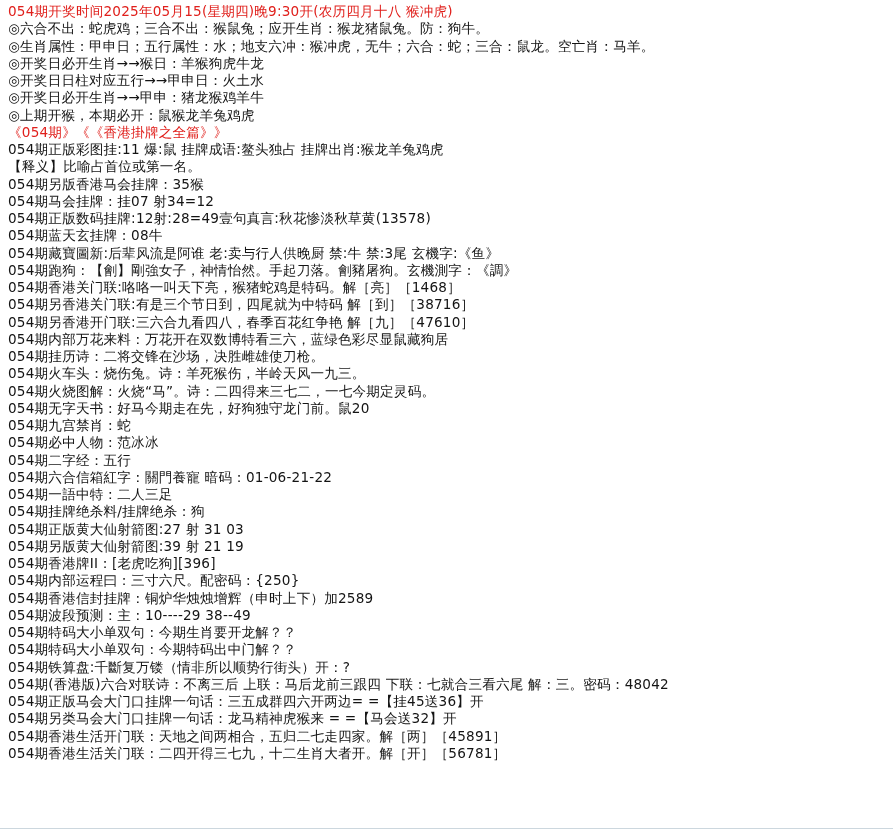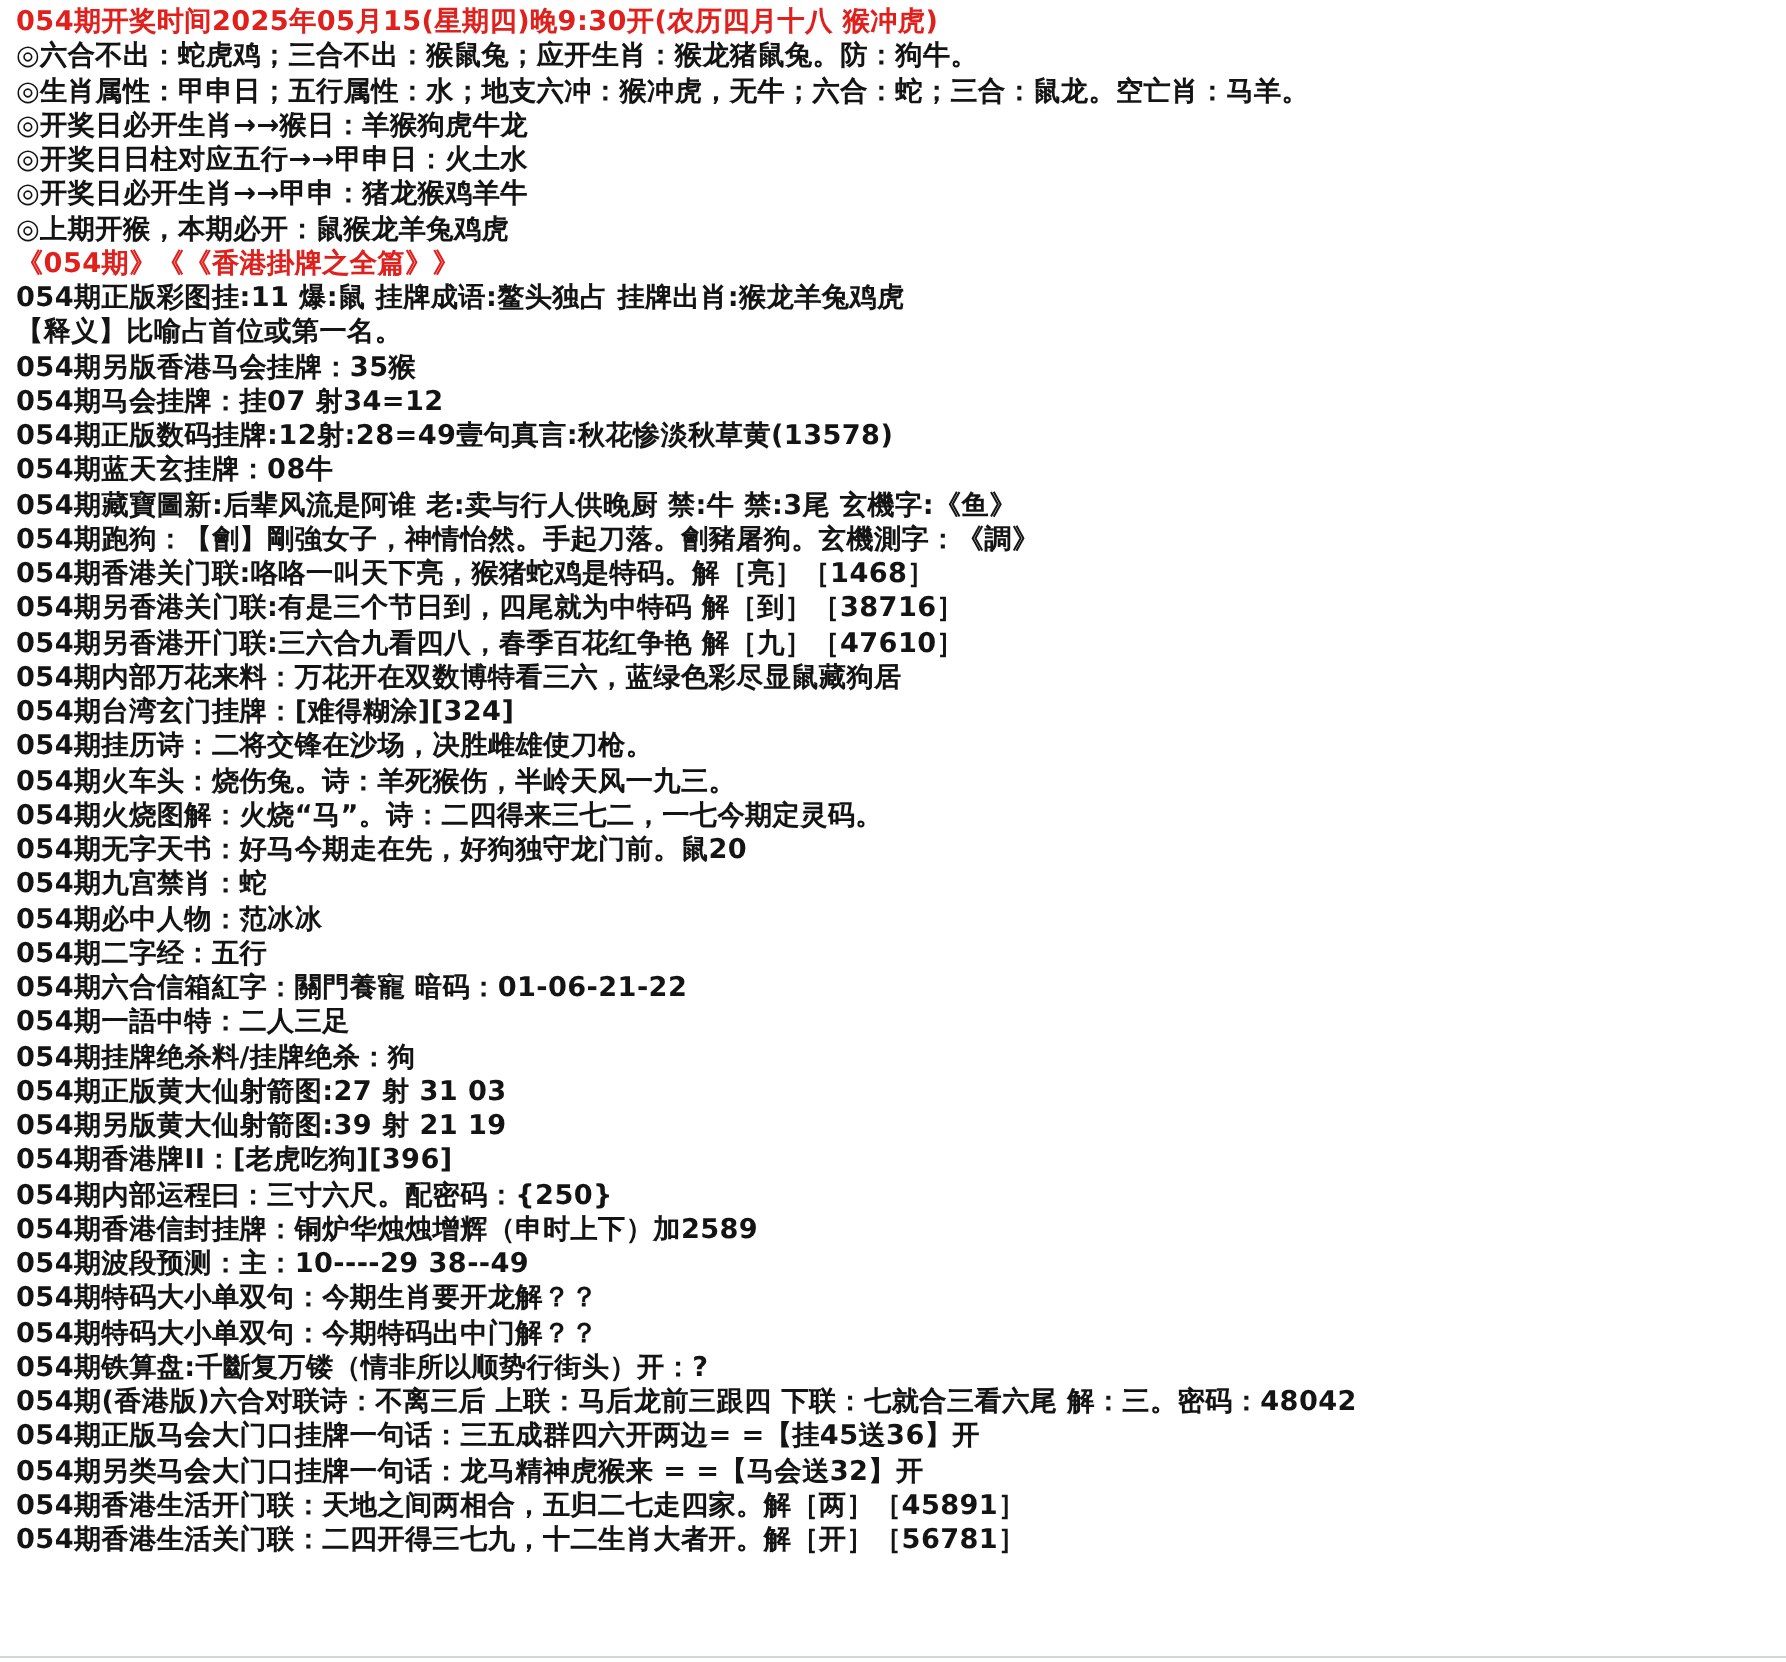--- a/index.html
+++ b/index.html
@@ -4,21 +4,21 @@
 <style>
   html,body { margin:0; padding:0; background:#ffffff; }
   .page {
     position:relative;
     width:893px; height:831px;
     background:#ffffff;
     box-sizing:border-box;
     padding:3px 4px 0 8px;
     overflow:hidden;
     font-family:"DejaVu Sans","Liberation Sans",sans-serif;
-    font-weight:700;
+    font-weight:400;
     font-size:13.6px;
     color:#141414;
   }
   .line {
     height:17.25px;
     line-height:17.25px;
     white-space:nowrap;
     letter-spacing:0.2px;
     overflow:hidden;
   }
@@ -48,21 +48,20 @@
       <div class="line">054期另版香港马会挂牌：35猴</div>
       <div class="line">054期马会挂牌：挂07 射34=12</div>
       <div class="line">054期正版数码挂牌:12射:28=49壹句真言:秋花惨淡秋草黄(13578)</div>
       <div class="line">054期蓝天玄挂牌：08牛</div>
       <div class="line">054期藏寶圖新:后辈风流是阿谁 老:卖与行人供晚厨 禁:牛 禁:3尾 玄機字:《鱼》</div>
       <div class="line">054期跑狗：【劊】剛強女子，神情怡然。手起刀落。劊豬屠狗。玄機測字：《調》</div>
       <div class="line">054期香港关门联:咯咯一叫天下亮，猴猪蛇鸡是特码。解［亮］［1468］</div>
       <div class="line">054期另香港关门联:有是三个节日到，四尾就为中特码 解［到］［38716］</div>
       <div class="line">054期另香港开门联:三六合九看四八，春季百花红争艳 解［九］［47610］</div>
       <div class="line">054期内部万花来料：万花开在双数博特看三六，蓝绿色彩尽显鼠藏狗居</div>
-      <div class="line">054期台湾玄门挂牌：[难得糊涂][324]</div>
       <div class="line">054期挂历诗：二将交锋在沙场，决胜雌雄使刀枪。</div>
       <div class="line">054期火车头：烧伤兔。诗：羊死猴伤，半岭天风一九三。</div>
       <div class="line">054期火烧图解：火烧“马”。诗：二四得来三七二，一七今期定灵码。</div>
       <div class="line">054期无字天书：好马今期走在先，好狗独守龙门前。鼠20</div>
       <div class="line">054期九宫禁肖：蛇</div>
       <div class="line">054期必中人物：范冰冰</div>
       <div class="line">054期二字经：五行</div>
       <div class="line">054期六合信箱紅字：關門養寵 暗码：01-06-21-22</div>
       <div class="line">054期一語中特：二人三足</div>
       <div class="line">054期挂牌绝杀料/挂牌绝杀：狗</div>

